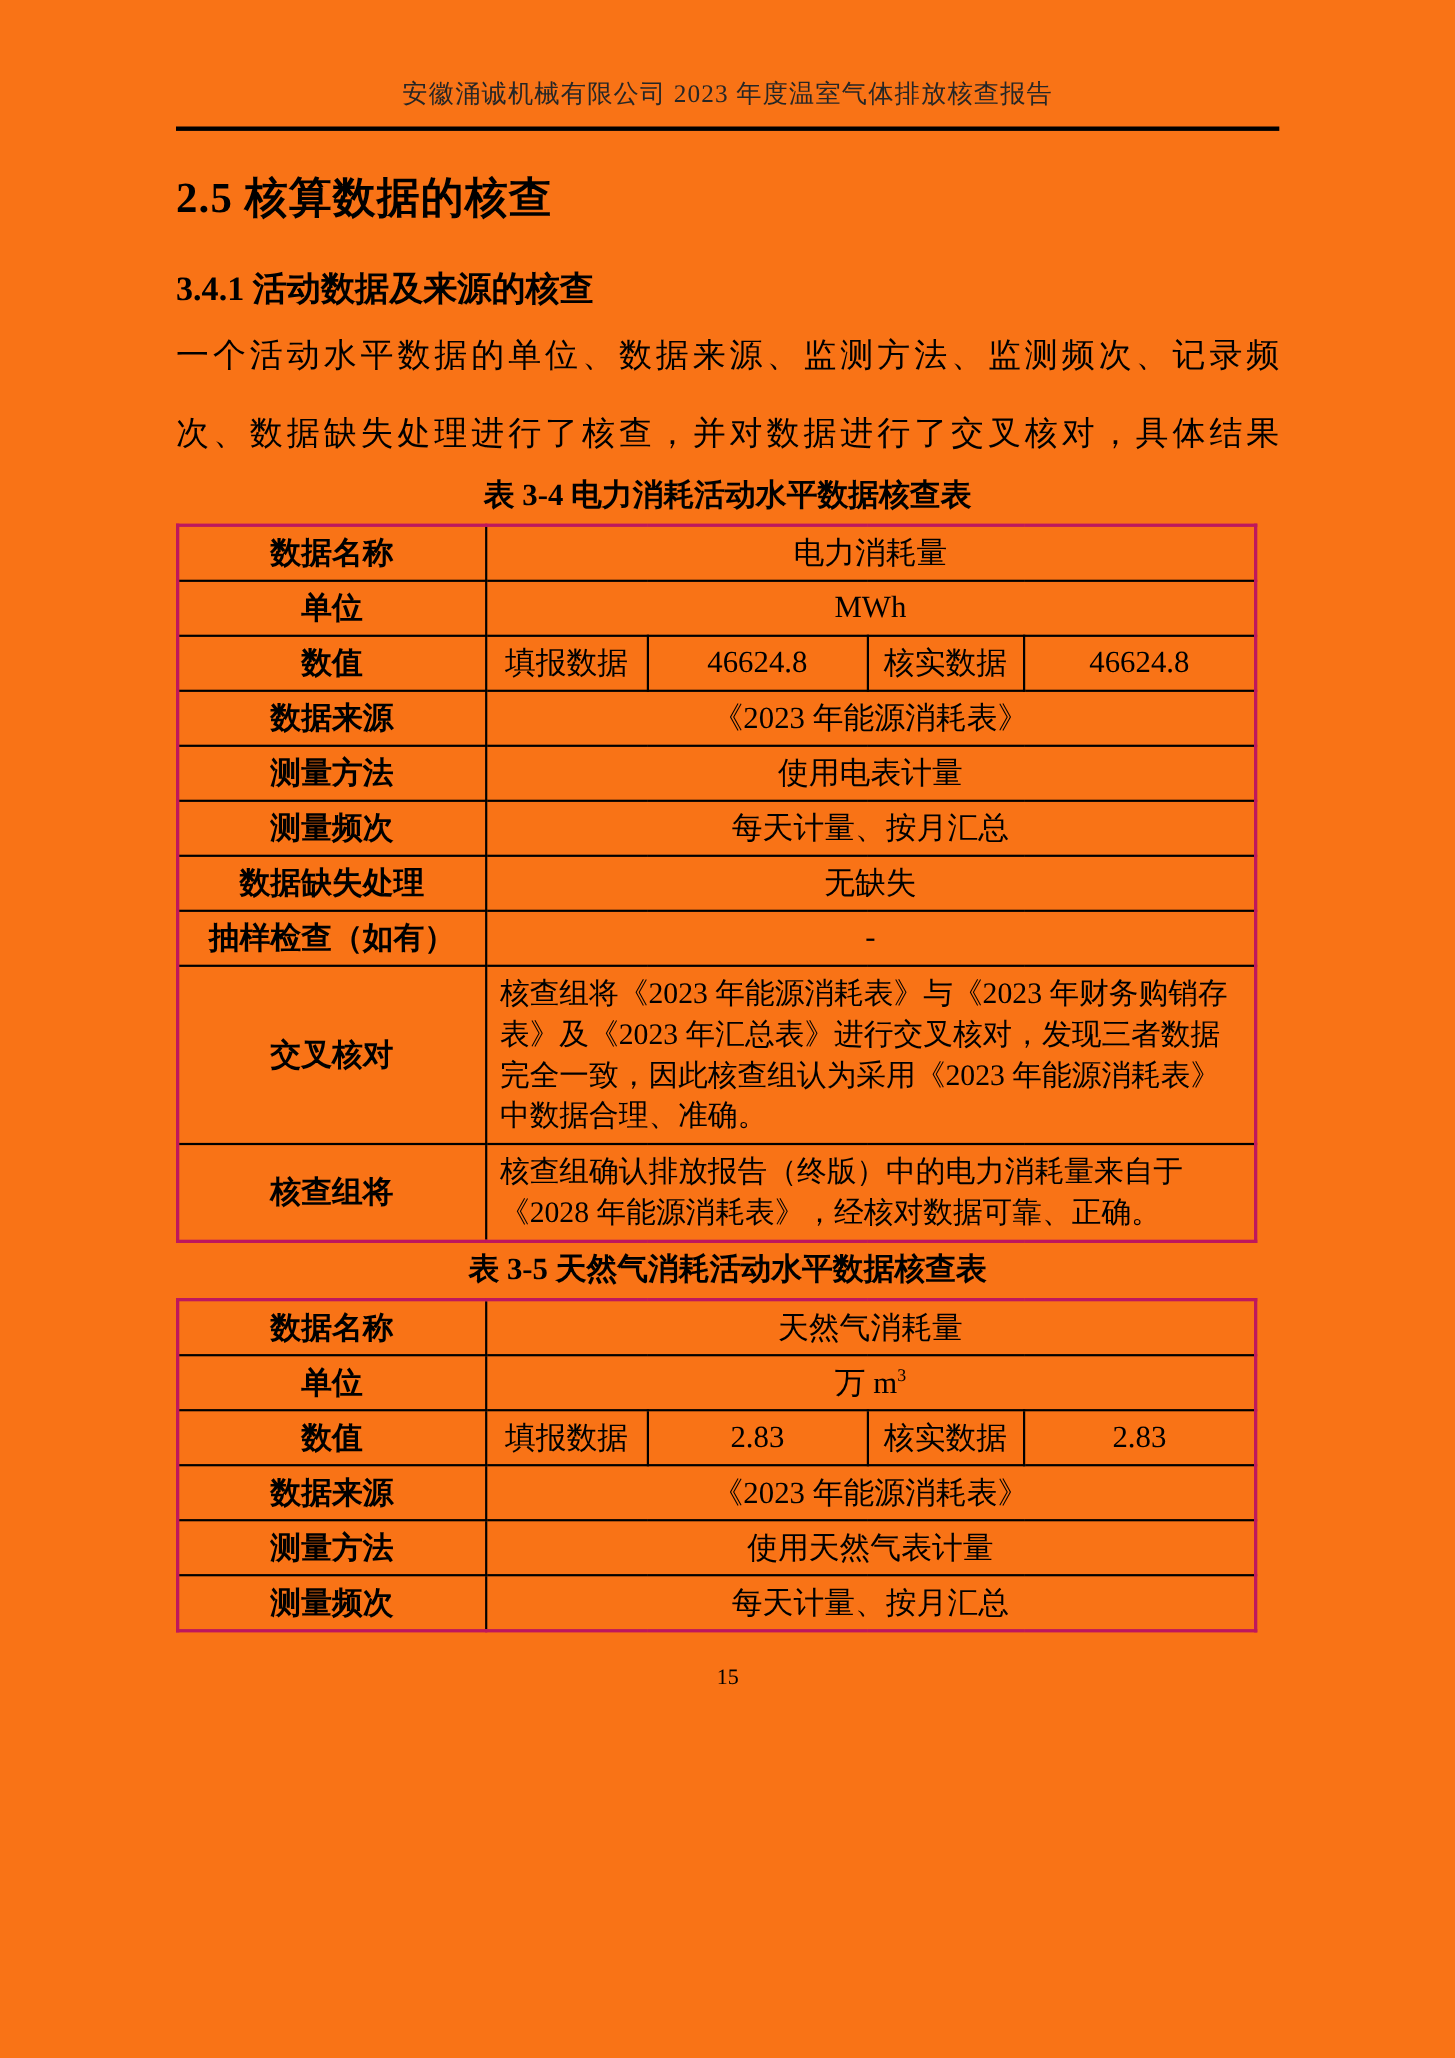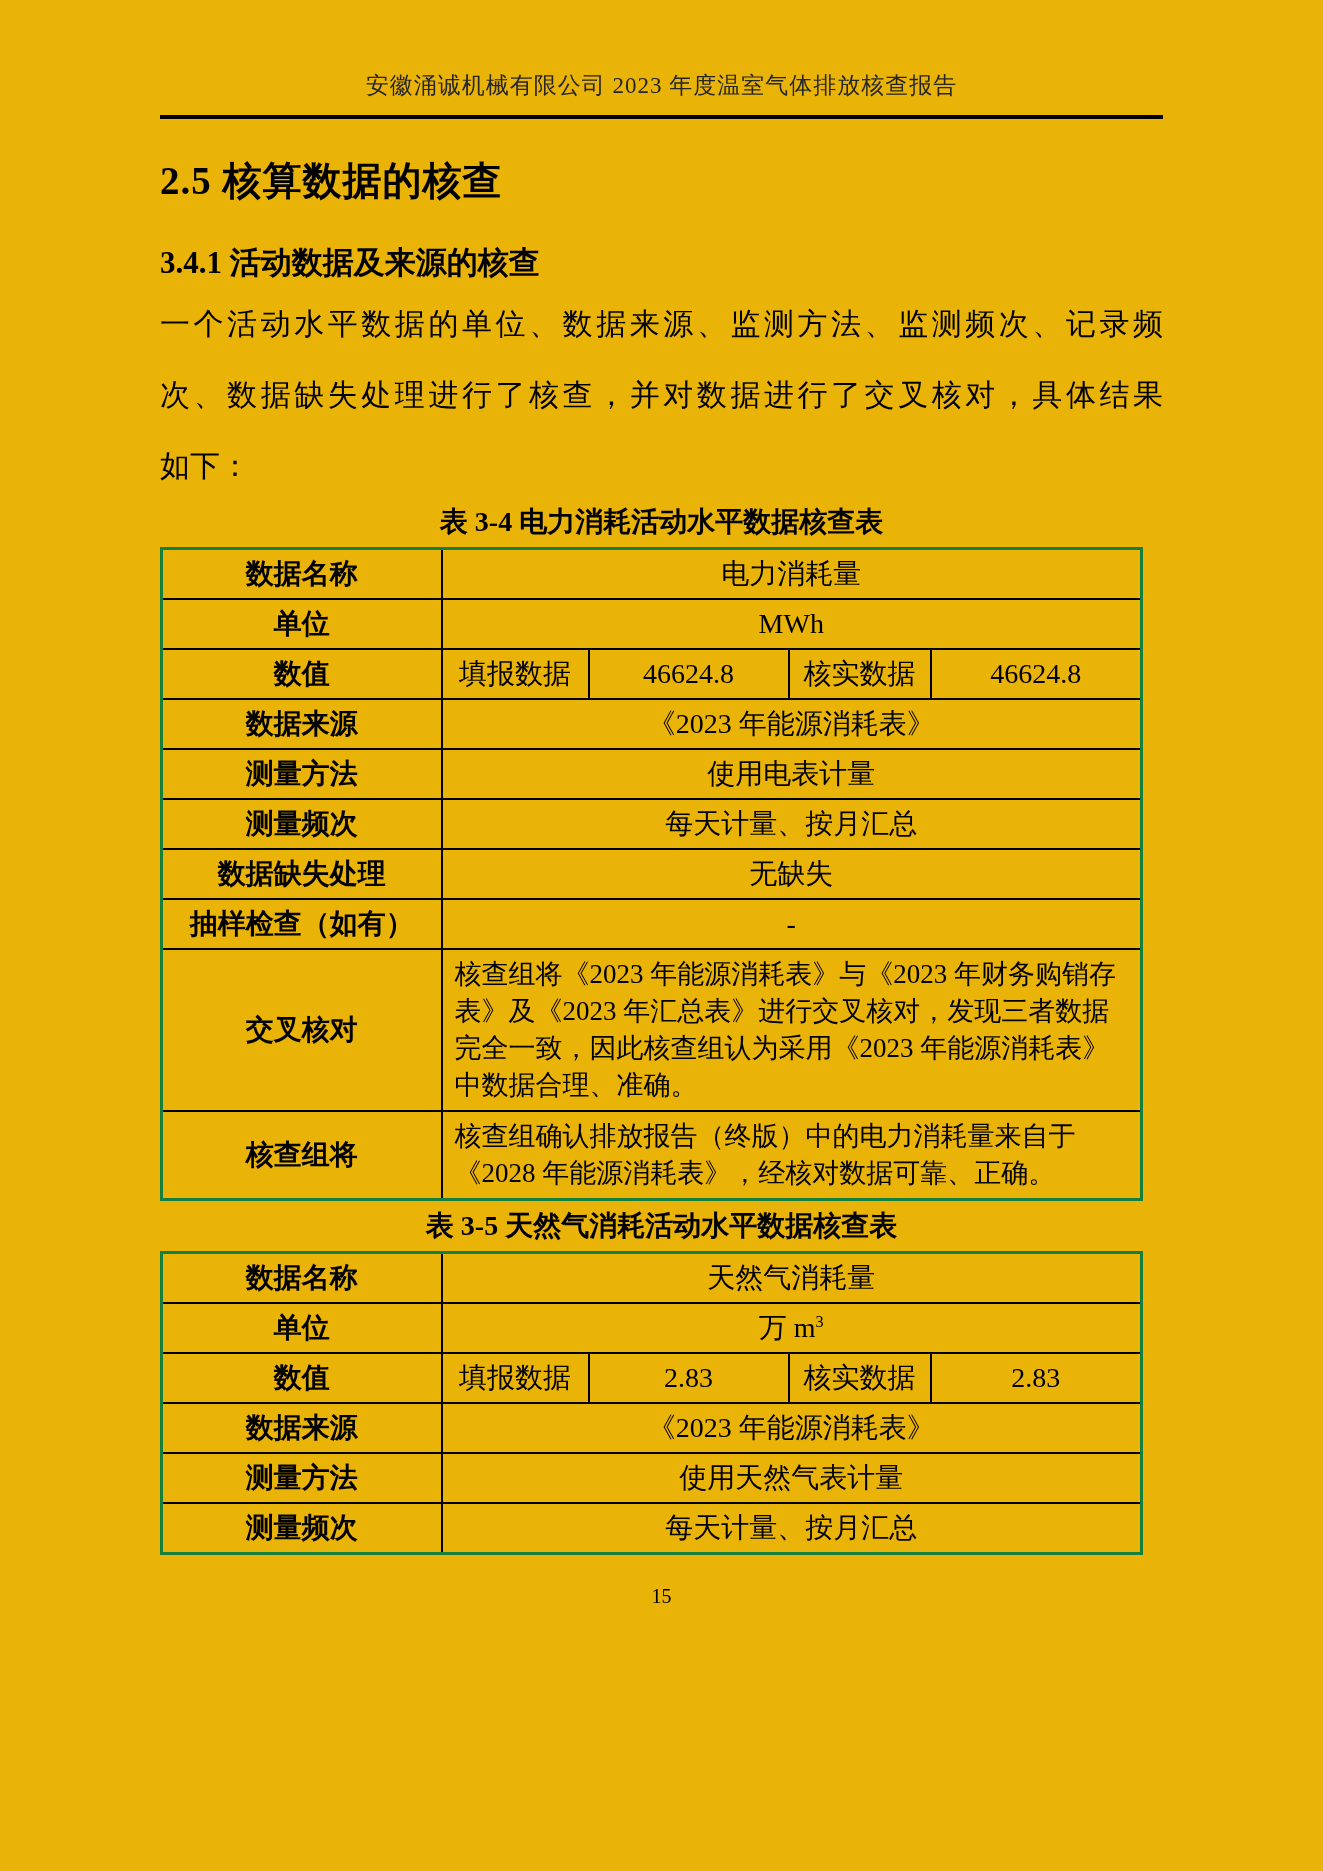--- a/index.html
+++ b/index.html
@@ -1,21 +1,21 @@
 <!DOCTYPE html>
 <html><head>
 <meta charset="utf-8">
 <style>
   html,body{margin:0;padding:0;background:#ffffff;}
   body{
     width:1323px;height:1871px;
     font-family:"Liberation Serif","DejaVu Serif",serif;
     color:#000;
   }
-  .page{position:relative;width:1323px;height:1871px;background:#eab308;overflow:hidden;}
+  .page{position:relative;width:1323px;height:1871px;background:#f97316;overflow:hidden;}
   .content{position:absolute;left:160px;top:0;width:1003px;}
 
   .header-title{
     padding-top:70px;text-align:center;
     font-size:23px;letter-spacing:1px;color:#262626;
   }
   .header-rule{margin-top:14px;height:0;border-bottom:4px solid #000;}
 
   .h1{margin-top:38px;font-size:39px;font-weight:bold;letter-spacing:1px;line-height:47px;}
   .h2{margin-top:42px;font-size:31px;font-weight:bold;line-height:34px;}
@@ -30,21 +30,21 @@
   .para-line.indent{text-indent:62px;}
 
   .table-caption{
     margin-top:4px;margin-bottom:8px;
     text-align:center;font-size:28px;font-weight:bold;line-height:34px;
   }
   .caption2{margin-top:8px;}
 
   table.check-table{
     width:980px;border-collapse:collapse;table-layout:fixed;
-    border:3px solid #15803d;
+    border:3px solid #be185d;
   }
   table.check-table td{
     border:2px solid #000;
     font-size:28px;text-align:center;vertical-align:middle;
     height:48px;padding:0 8px;overflow:hidden;
   }
   table.check-table td.label{font-weight:bold;}
   table.check-table td.long{
     text-align:left;font-size:27px;line-height:37px;
     height:auto;padding:6px 12px;
@@ -61,21 +61,20 @@
 
     <div class="header-title">安徽涌诚机械有限公司 2023 年度温室气体排放核查报告</div>
     <div class="header-rule"></div>
 
     <div class="h1">2.5 核算数据的核查</div>
     <div class="h2">3.4.1 活动数据及来源的核查</div>
 
     <div class="para">
       <div class="para-line">一个活动水平数据的单位、数据来源、监测方法、监测频次、记录频</div>
       <div class="para-line">次、数据缺失处理进行了核查，并对数据进行了交叉核对，具体结果</div>
-      <div class="para-line plain">如下：</div>
     </div>
 
     <div class="table-caption">表 3-4 电力消耗活动水平数据核查表</div>
 
     <table class="check-table">
       <colgroup>
         <col style="width:280px">
           <col style="width:147px">
           <col style="width:200px">
           <col style="width:142px">

